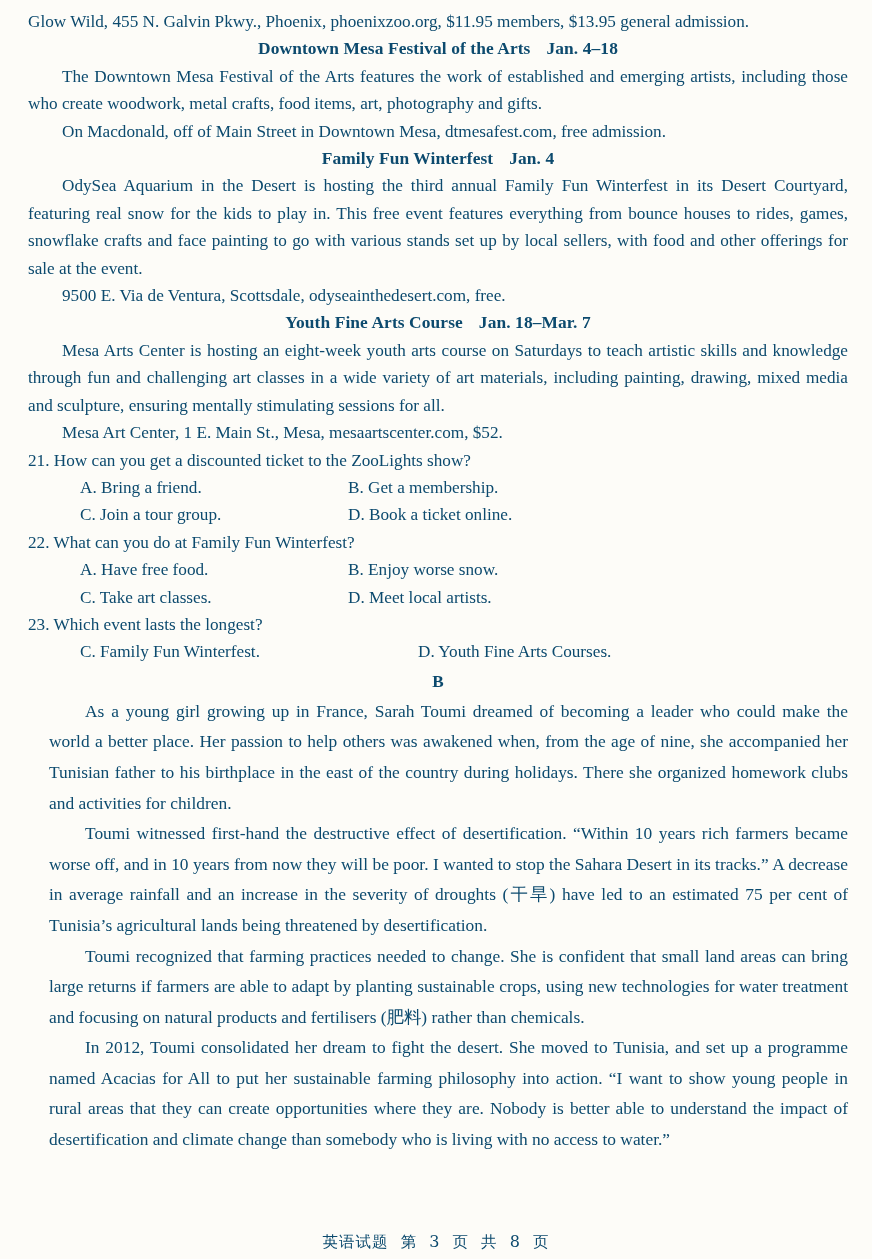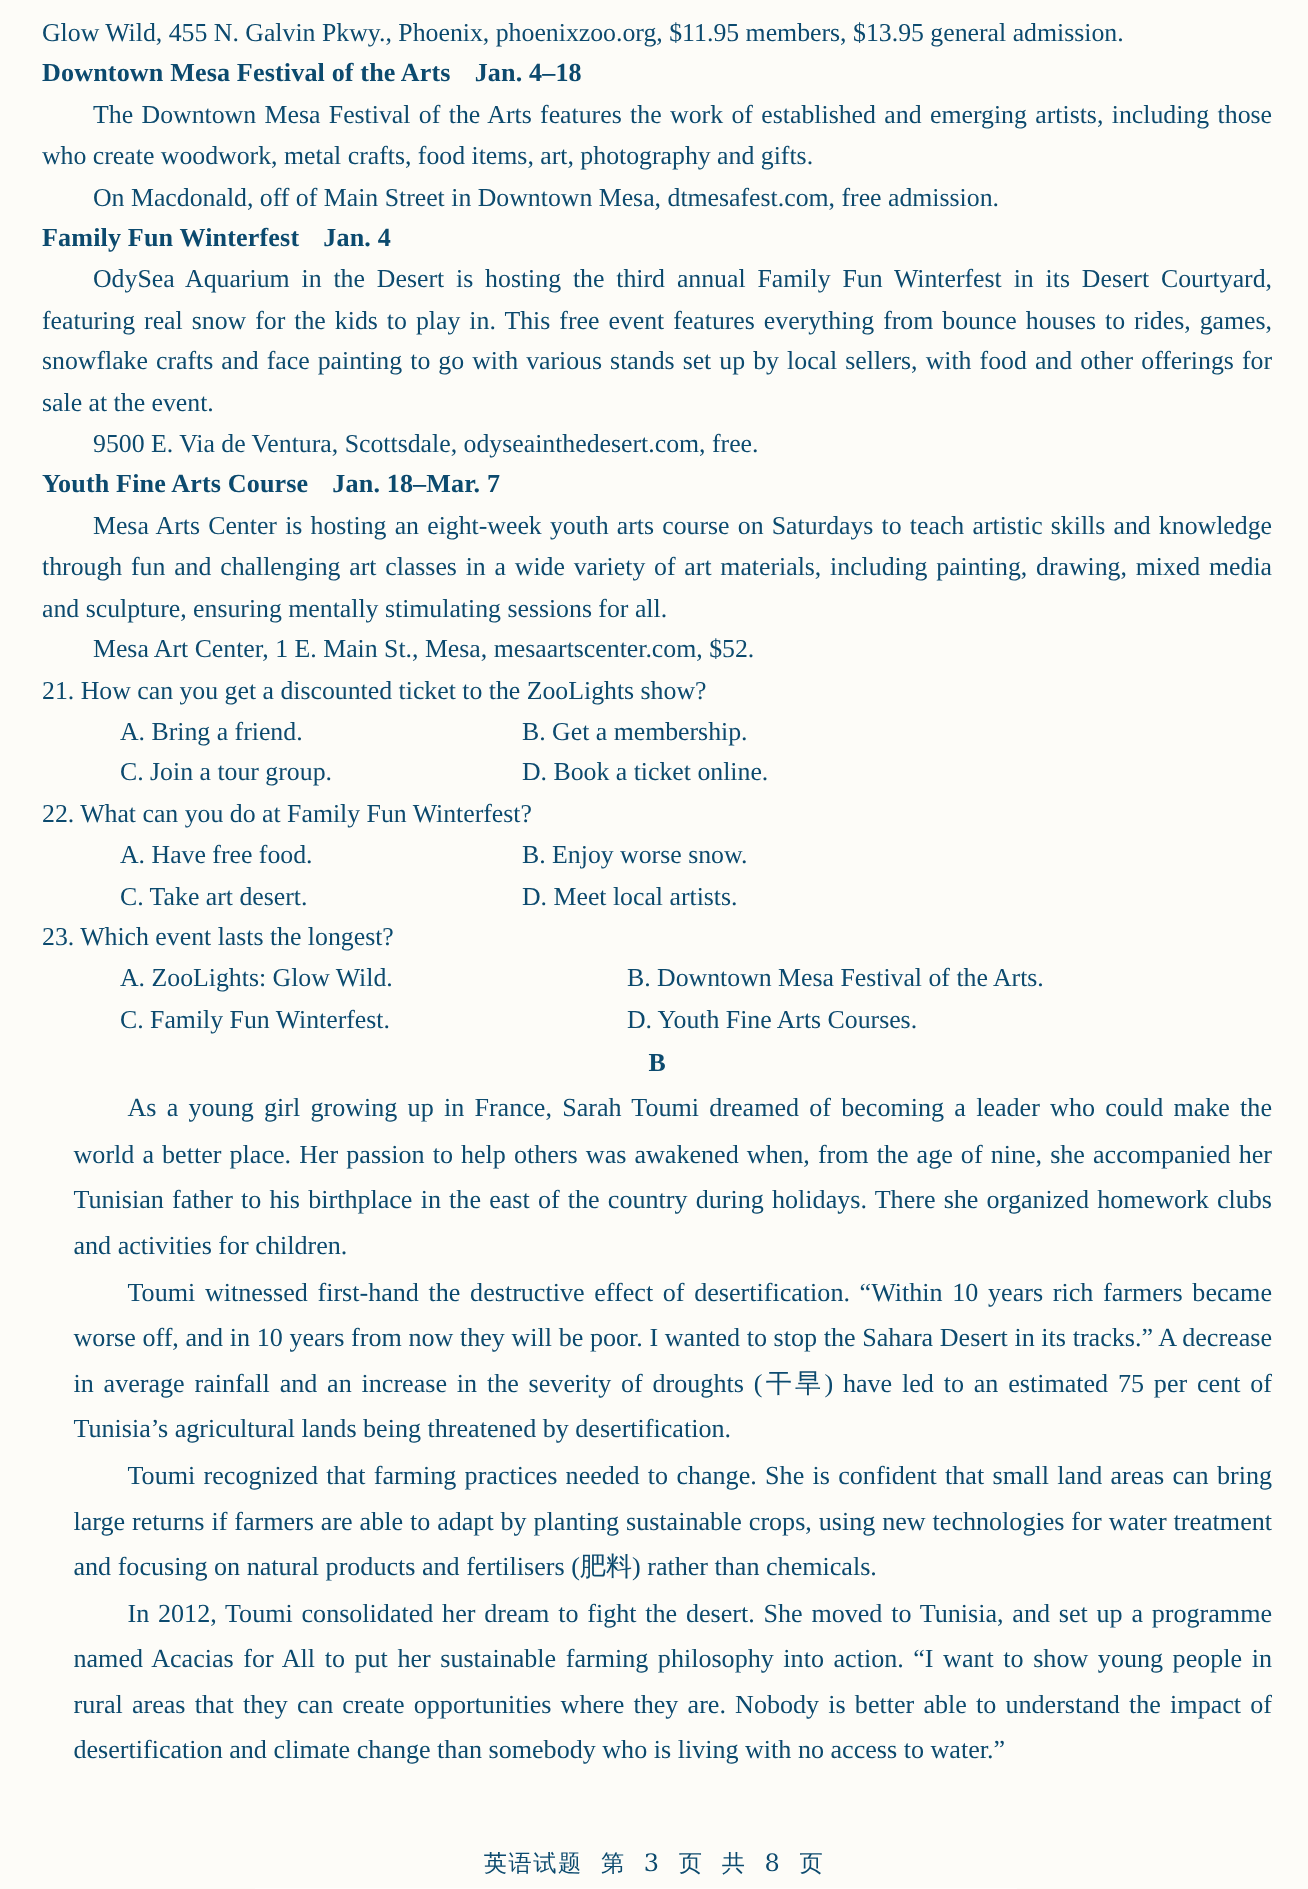--- a/index.html
+++ b/index.html
@@ -37,20 +37,21 @@
   }
   .hang {
     text-indent: 0;
   }
   .heading {
     font-size: 17.4px;
     line-height: 27.4px;
     font-weight: bold;
     margin: 0;
     letter-spacing: 0.1px;
+    text-align: center;
   }
   .heading .date {
     margin-left: 16px;
   }
   .venue {
     font-size: 17.2px;
     line-height: 27.4px;
     text-indent: 34px;
   }
   .q {
@@ -144,29 +145,25 @@
       <div class="opt-a">C. Join a tour group.</div>
       <div class="opt-b">D. Book a ticket online.</div>
     </div>
 
     <p class="q q-stem">22. What can you do at Family Fun Winterfest?</p>
     <div class="opts">
       <div class="opt-a">A. Have free food.</div>
       <div class="opt-b">B. Enjoy worse snow.</div>
     </div>
     <div class="opts">
-      <div class="opt-a">C. Take art desert.</div>
+      <div class="opt-a">C. Take art classes.</div>
       <div class="opt-b">D. Meet local artists.</div>
     </div>
 
     <p class="q q-stem">23. Which event lasts the longest?</p>
-    <div class="opts wide">
-      <div class="opt-a">A. ZooLights: Glow Wild.</div>
-      <div class="opt-b">B. Downtown Mesa Festival of the Arts.</div>
-    </div>
     <div class="opts wide">
       <div class="opt-a">C. Family Fun Winterfest.</div>
       <div class="opt-b">D. Youth Fine Arts Courses.</div>
     </div>
 
     <div class="section-letter">B</div>
 
     <p class="body-para">As a young girl growing up in France, Sarah Toumi dreamed of becoming a leader who could make the world a better place. Her passion to help others was awakened when, from the age of nine, she accompanied her Tunisian father to his birthplace in the east of the country during holidays. There she organized homework clubs and activities for children.</p>
     <p class="body-para">Toumi witnessed first-hand the destructive effect of desertification. “Within 10 years rich farmers became worse off, and in 10 years from now they will be poor. I wanted to stop the Sahara Desert in its tracks.” A decrease in average rainfall and an increase in the severity of droughts (干旱) have led to an estimated 75 per cent of Tunisia’s agricultural lands being threatened by desertification.</p>
     <p class="body-para">Toumi recognized that farming practices needed to change. She is confident that small land areas can bring large returns if farmers are able to adapt by planting sustainable crops, using new technologies for water treatment and focusing on natural products and fertilisers (肥料) rather than chemicals.</p>

